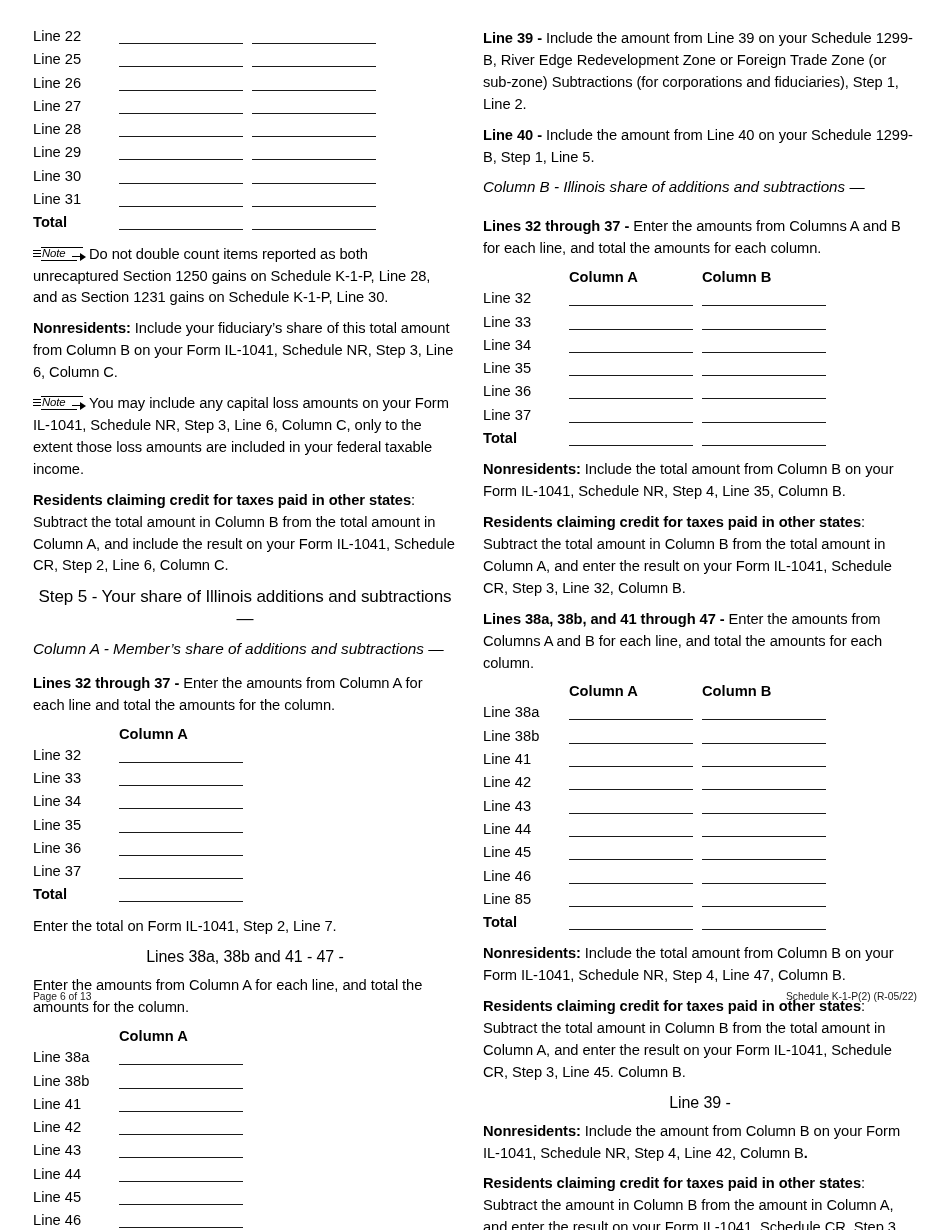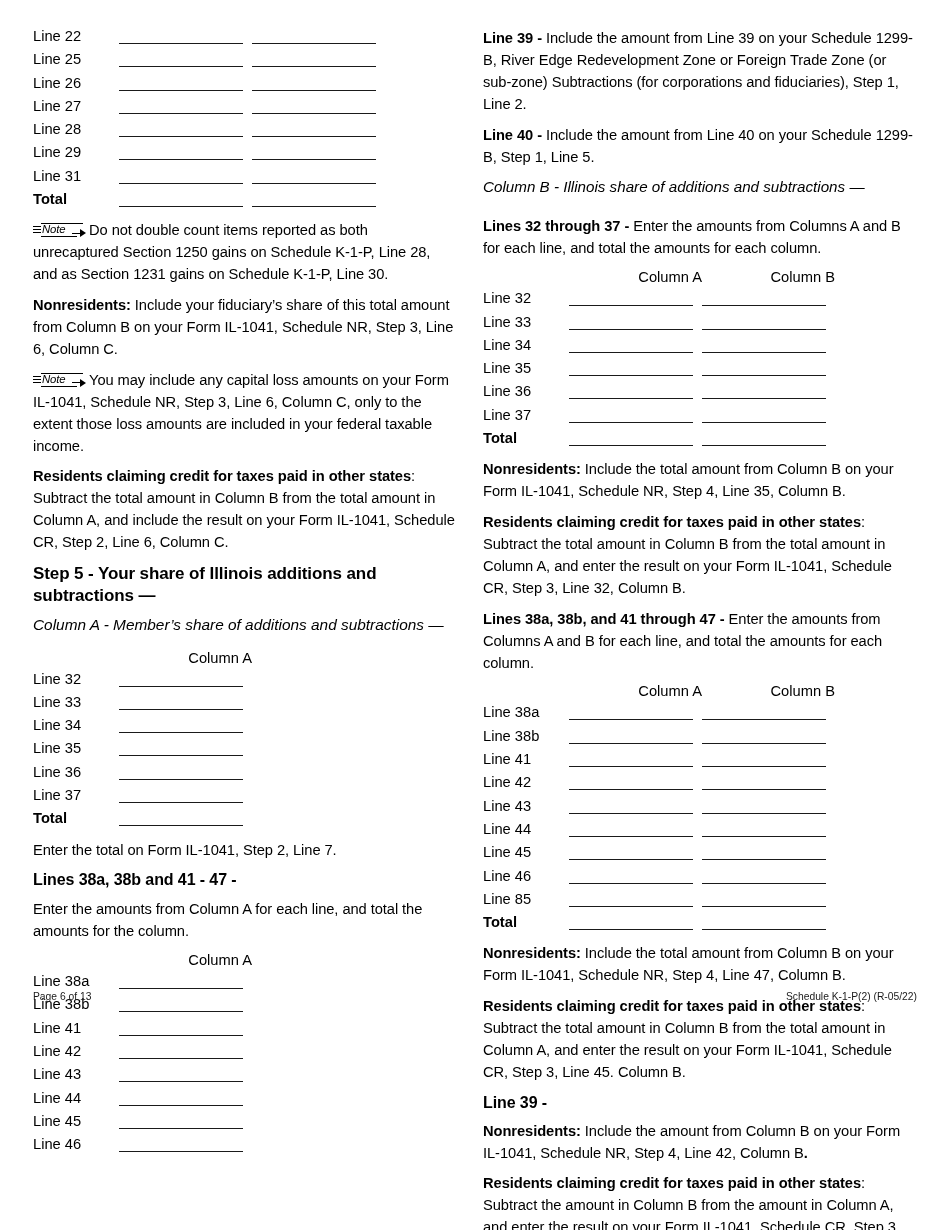--- a/index.html
+++ b/index.html
@@ -34,24 +34,25 @@
     font-size: 14.7px;
     line-height: 1.49;
     margin: 0 0 9px 0;
     text-align: left;
     letter-spacing: -0.07px;
   }
   b, .b { font-weight: bold; }
 
   h2.step {
     font-size: 17px;
-    font-weight: bold;
+    font-weight: normal;
     line-height: 1.3;
     margin: 3px 0 7px 0;
     letter-spacing: -0.1px;
+    text-align: center;
   }
   p.subhead-ital {
     font-size: 15.4px;
     font-style: italic;
     line-height: 1.38;
     margin: 0 0 14px 0;
   }
   p.colB-ital {
     font-size: 15.2px;
     font-style: italic;
@@ -66,23 +67,23 @@
     margin: 0 0 6px 0;
   }
   table.lines td, table.lines th {
     padding: 0;
     font-size: 14.7px;
     font-weight: normal;
     text-align: left;
     vertical-align: baseline;
   }
   table.lines th.colhead {
-    font-weight: normal;
+    font-weight: bold;
     font-size: 14.7px;
-    text-align: right;
+    text-align: left;
     padding-bottom: 5px;
   }
   td.lbl {
     width: 86px;
     height: 23.3px;
     white-space: nowrap;
   }
   td.lbl.tot { font-weight: bold; }
   td.blank {
     width: 133px;
@@ -219,20 +220,29 @@
               <td class="lbl">Line 28</td>
               <td class="blank">
                 <span class="rule"></span>
               </td>
               <td class="blank b2">
                 <span class="rule"></span>
               </td>
             </tr>
             <tr>
               <td class="lbl">Line 29</td>
+              <td class="blank">
+                <span class="rule"></span>
+              </td>
+              <td class="blank b2">
+                <span class="rule"></span>
+              </td>
+            </tr>
+            <tr>
+              <td class="lbl">Line 30</td>
               <td class="blank">
                 <span class="rule"></span>
               </td>
               <td class="blank b2">
                 <span class="rule"></span>
               </td>
             </tr>
             <tr>
               <td class="lbl">Line 31</td>
               <td class="blank">
@@ -285,20 +295,21 @@
           <span class="narrow"></span>
         </span><span>You may include any capital loss amounts on your Form IL-1041, Schedule NR, Step 3, Line 6, Column C, only to the extent those loss amounts are included in your federal taxable income.</span>
       </p>
 
       <p class="body"><b>Residents claiming credit for taxes paid in other states</b><span>: Subtract the total amount in Column B from the total amount in Column A, and include the result on your Form IL-1041, Schedule CR, Step 2, Line 6, Column C.</span></p>
 
       <h2 class="step">Step 5 - Your share of Illinois additions and subtractions —</h2>
 
       <p class="subhead-ital">Column A - Member’s share of additions and subtractions —</p>
 
+      <p class="body"><b>Lines 32 through 37 -</b><span> Enter the amounts from Column A for each line and total the amounts for the column.</span></p>
 
       <table class="lines single">
         <thead>
           <tr>
             <th></th>
             <th class="colhead">Column A</th>
           </tr>
         </thead>
         <tbody id="left-a1-rows">
             <tr>

